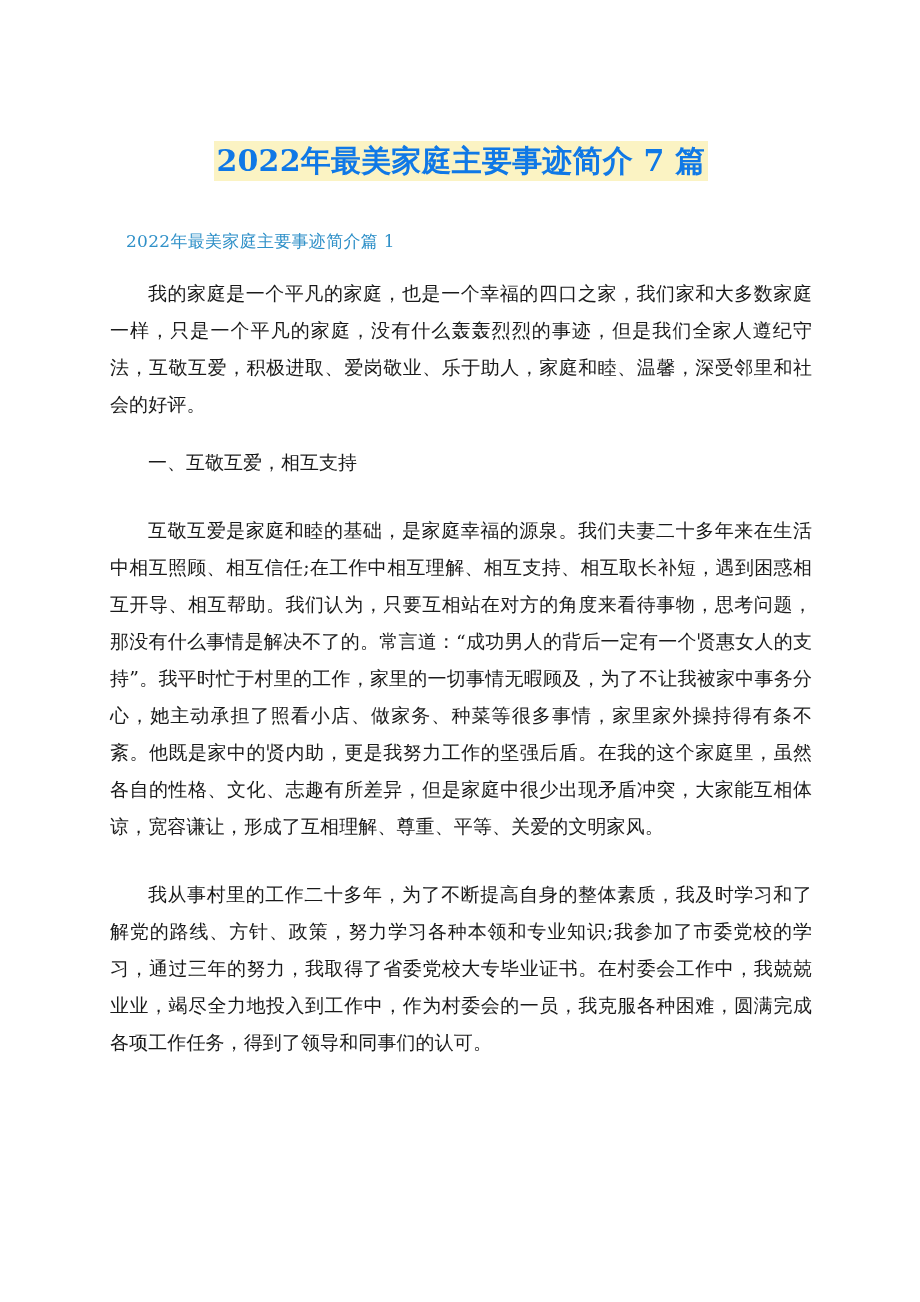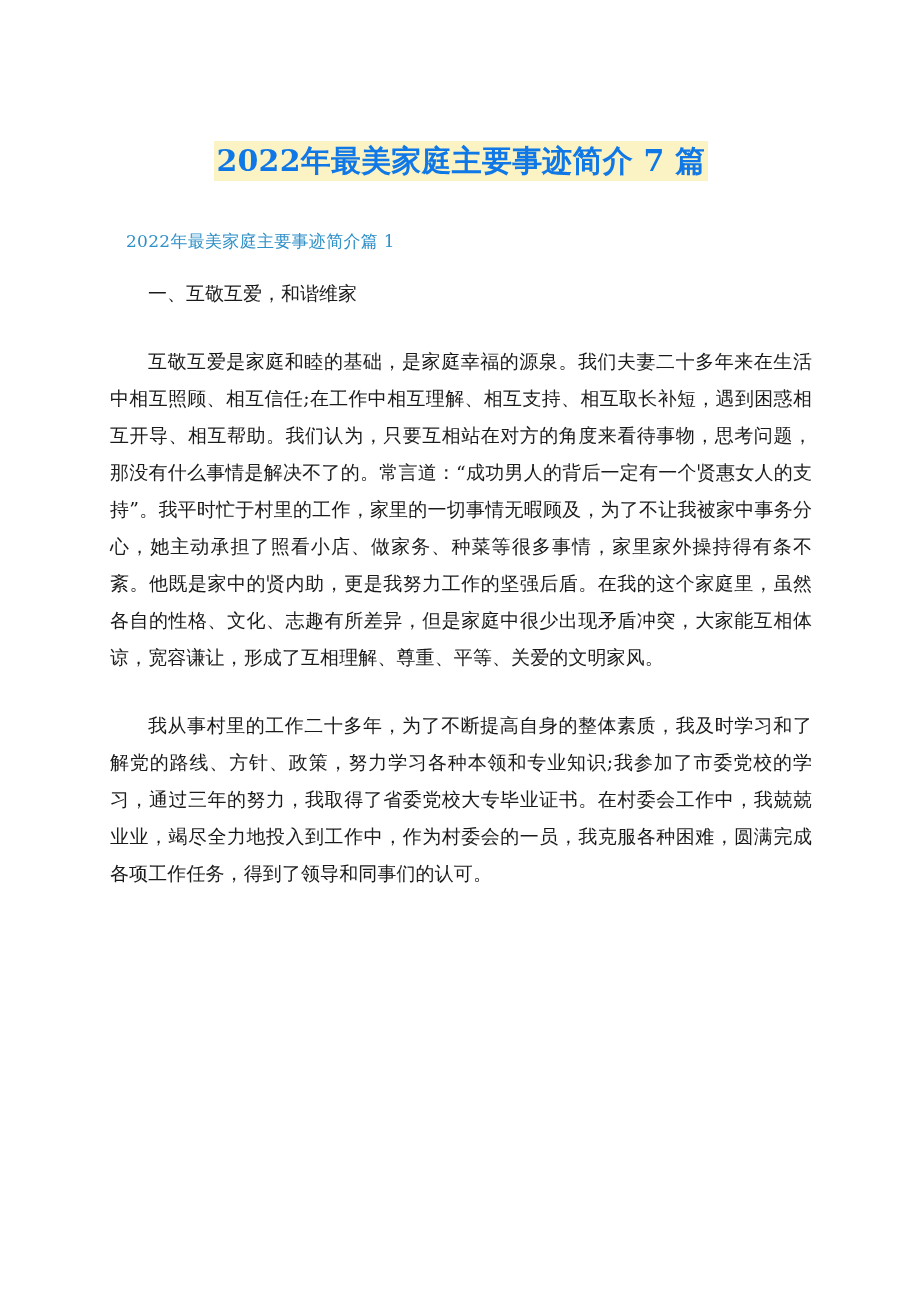--- a/index.html
+++ b/index.html
@@ -95,22 +95,23 @@
 </head>
 <body>
 
 <div class="page">
   <div class="content">
 
     <h1 class="doc-title"><span class="hl">2022年最美家庭主要事迹简介 7 篇</span></h1>
 
     <div class="section-label">2022年最美家庭主要事迹简介篇 1</div>
 
+    <p class="para indent gap">我的家庭是一个平凡的家庭，也是一个幸福的四口之家，我们家和大多数家庭一样，只是一个平凡的家庭，没有什么轰轰烈烈的事迹，但是我们全家人遵纪守法，互敬互爱，积极进取、爱岗敬业、乐于助人，家庭和睦、温馨，深受邻里和社会的好评。</p>
 
-    <p class="heading-para">一、互敬互爱，和谐维家</p>
+    <p class="heading-para">一、互敬互爱，相互支持</p>
 
     <p class="para indent gap-sm">互敬互爱是家庭和睦的基础，是家庭幸福的源泉。我们夫妻二十多年来在生活中相互照顾、相互信任;在工作中相互理解、相互支持、相互取长补短，遇到困惑相互开导、相互帮助。我们认为，只要互相站在对方的角度来看待事物，思考问题，那没有什么事情是解决不了的。常言道：“成功男人的背后一定有一个贤惠女人的支持”。我平时忙于村里的工作，家里的一切事情无暇顾及，为了不让我被家中事务分心，她主动承担了照看小店、做家务、种菜等很多事情，家里家外操持得有条不紊。他既是家中的贤内助，更是我努力工作的坚强后盾。在我的这个家庭里，虽然各自的性格、文化、志趣有所差异，但是家庭中很少出现矛盾冲突，大家能互相体谅，宽容谦让，形成了互相理解、尊重、平等、关爱的文明家风。</p>
 
 
     <p class="para indent gap-sm">我从事村里的工作二十多年，为了不断提高自身的整体素质，我及时学习和了解党的路线、方针、政策，努力学习各种本领和专业知识;我参加了市委党校的学习，通过三年的努力，我取得了省委党校大专毕业证书。在村委会工作中，我兢兢业业，竭尽全力地投入到工作中，作为村委会的一员，我克服各种困难，圆满完成各项工作任务，得到了领导和同事们的认可。</p>
 
   </div>
 </div>
 
 </body></html>

